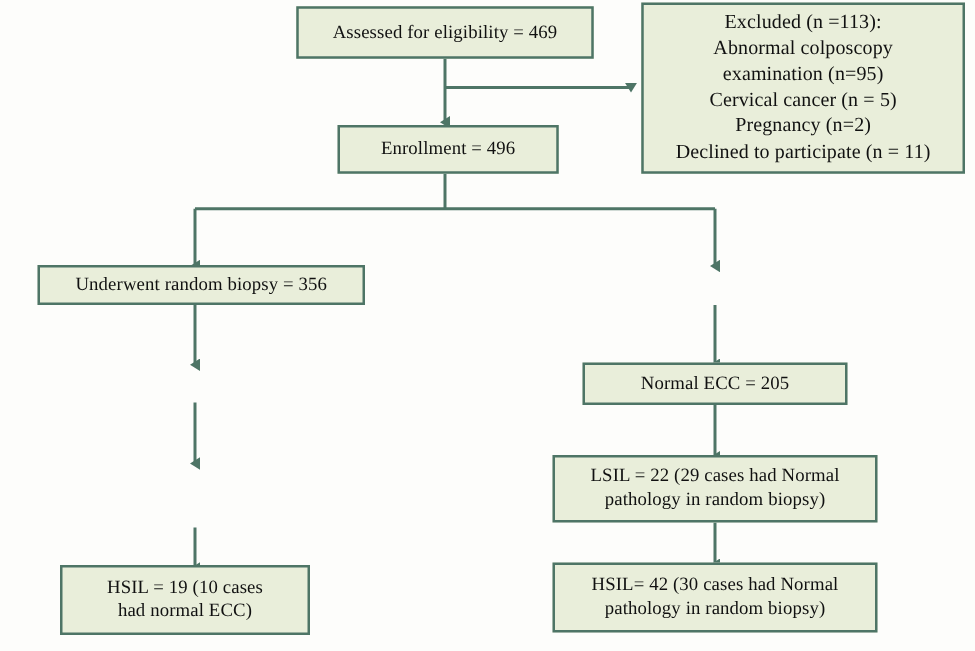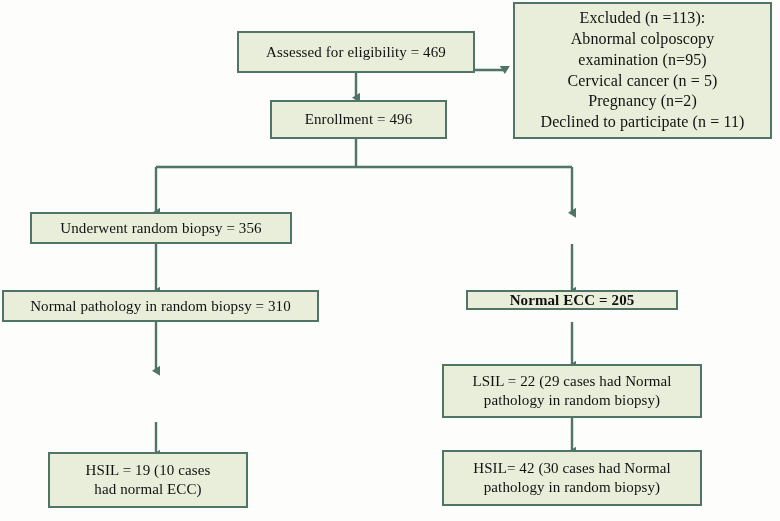--- a/index.html
+++ b/index.html
@@ -67,37 +67,36 @@
 
     <line x1="156" y1="244" x2="156" y2="292" stroke="#4e7566" stroke-width="2.4" marker-end="url(#arrow)"></line>
     <line x1="156" y1="322" x2="156" y2="371" stroke="#4e7566" stroke-width="2.4" marker-end="url(#arrow)"></line>
     <line x1="156" y1="422" x2="156" y2="455" stroke="#4e7566" stroke-width="2.4" marker-end="url(#arrow)"></line>
 
     <line x1="572" y1="244" x2="572" y2="292" stroke="#4e7566" stroke-width="2.4" marker-end="url(#arrow)"></line>
     <line x1="572" y1="322" x2="572" y2="366" stroke="#4e7566" stroke-width="2.4" marker-end="url(#arrow)"></line>
     <line x1="572" y1="418" x2="572" y2="452" stroke="#4e7566" stroke-width="2.4" marker-end="url(#arrow)"></line>
   </svg>
 
-  <div class="node" style="left:237px; top:5px; width:238px; height:42px;margin-top:26px;">Assessed for eligibility = 469</div>
+  <div class="node" style="left:237px; top:5px; width:238px; height:42px;">Assessed for eligibility = 469</div>
 
   <div class="node multiline" style="left:513px; top:2px; width:259px; height:137px; font-size:16px;">Excluded (n =113):
 Abnormal colposcopy
 examination (n=95)
 Cervical cancer (n = 5)
 Pregnancy (n=2)
 Declined to participate (n = 11)</div>
 
   <div class="node" style="left:270px; top:100px; width:177px; height:39px;">Enrollment = 496</div>
 
   <div class="node" style="left:30px; top:212px; width:262px; height:32px;">Underwent random biopsy = 356</div>
 
 
-  <div class="node" style="left:2px; top:290px; width:317px; height:32px;">Normal pathology in random biopsy = 310</div>
 
-  <div class="node" style="left:466px; top:290px; width:212px; height:20px;font-weight:bold;">Normal ECC = 205</div>
+  <div class="node" style="left:466px; top:290px; width:212px; height:34px;">Normal ECC = 205</div>
 
 
   <div class="node multiline" style="left:442px; top:364px; width:260px; height:54px;">LSIL = 22 (29 cases had Normal
 pathology in random biopsy)</div>
 
   <div class="node multiline" style="left:48px; top:452px; width:200px; height:56px;">HSIL = 19 (10 cases
 had normal ECC)</div>
 
   <div class="node multiline" style="left:442px; top:450px; width:260px; height:56px;">HSIL= 42 (30 cases had Normal
 pathology in random biopsy)</div>

